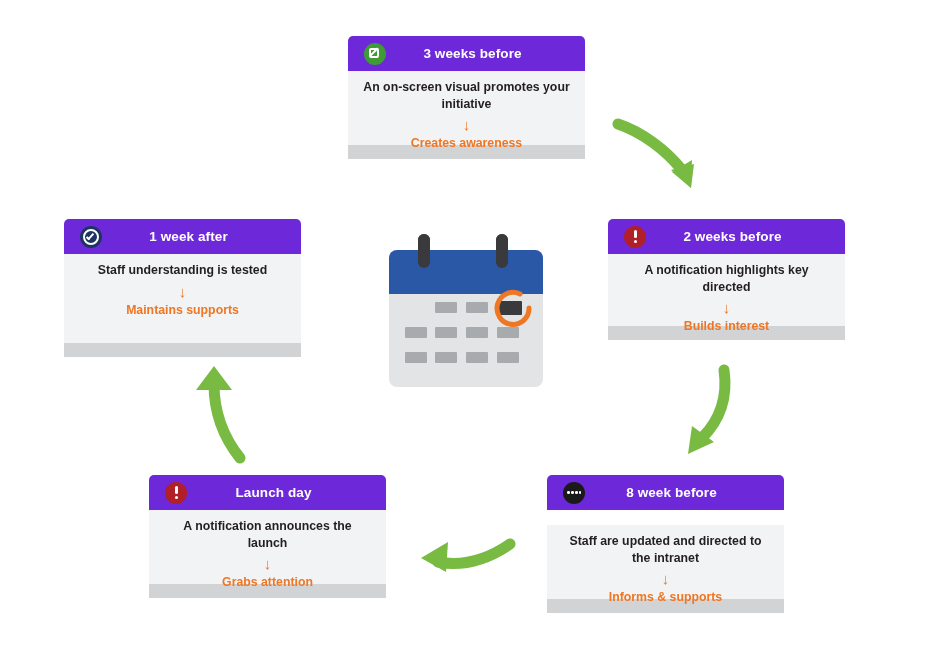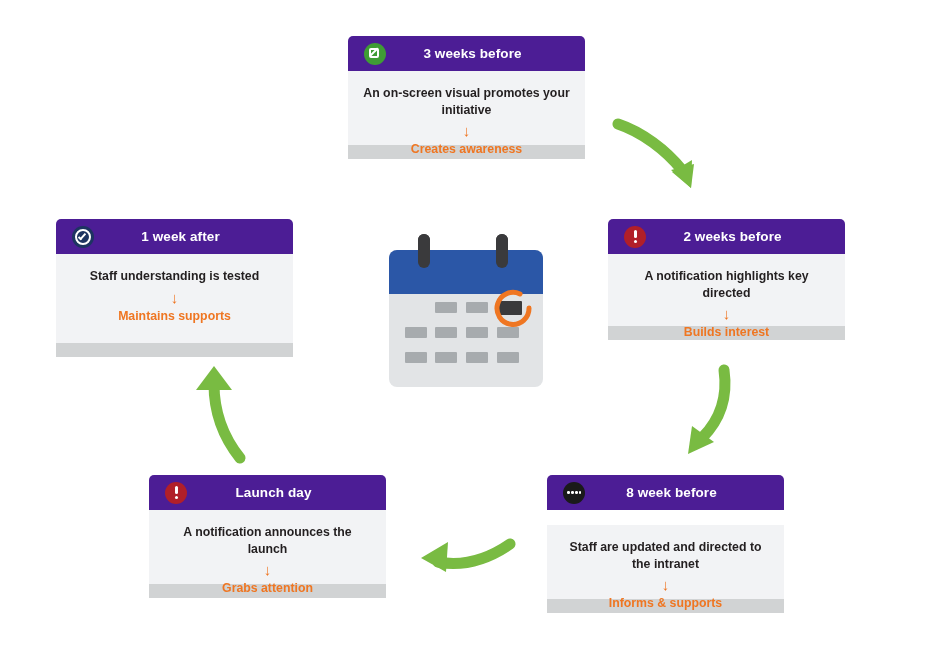--- a/index.html
+++ b/index.html
@@ -22,21 +22,21 @@
 
   
   .card {
     position: absolute;
     width: 237px;
     border-radius: 5px 5px 0 0;
     overflow: hidden;
   }
   .card-header {
     height: 35px;
-    background: #4c1d95;
+    background: #6d28d9;
     display: flex;
     align-items: center;
     padding-left: 16px;
     box-sizing: border-box;
   }
   .card-icon {
     width: 22px;
     height: 22px;
     flex: 0 0 22px;
     border-radius: 50%;
@@ -48,21 +48,21 @@
     text-align: center;
     color: #ffffff;
     font-size: 13.5px;
     font-weight: bold;
     letter-spacing: .1px;
     padding-right: 26px;
     line-height: 1;
   }
   .card-body {
     background: #f2f3f5;
-    padding: 14px 14px 12px 14px;
+    padding: 8px 14px 12px 14px;
     box-sizing: border-box;
     text-align: center;
   }
   .card-desc {
     color: #231f20;
     font-size: 12.3px;
     font-weight: bold;
     line-height: 1.35;
     margin: 0;
   }
@@ -91,21 +91,21 @@
 
   #card-2weeks { left: 608px; top: 219px; }
   #card-2weeks .card-body { height: 72px; }
 
   #card-1weekbefore { left: 547px; top: 475px; }
   #card-1weekbefore .card-body { height: 74px; margin-top: 15px; }
 
   #card-launchday { left: 149px; top: 475px; }
   #card-launchday .card-body { height: 74px; }
 
-  #card-1weekafter { left: 56px; top: 219px; }
+  #card-1weekafter { left: 64px; top: 219px; }
   #card-1weekafter .card-body { height: 89px; }
 
   
   
   .icon-compose { background: #3f9c35; }
   .icon-compose::before {
     content: "";
     position: absolute;
     left: 5px; top: 5px;
     width: 10px; height: 10px;

